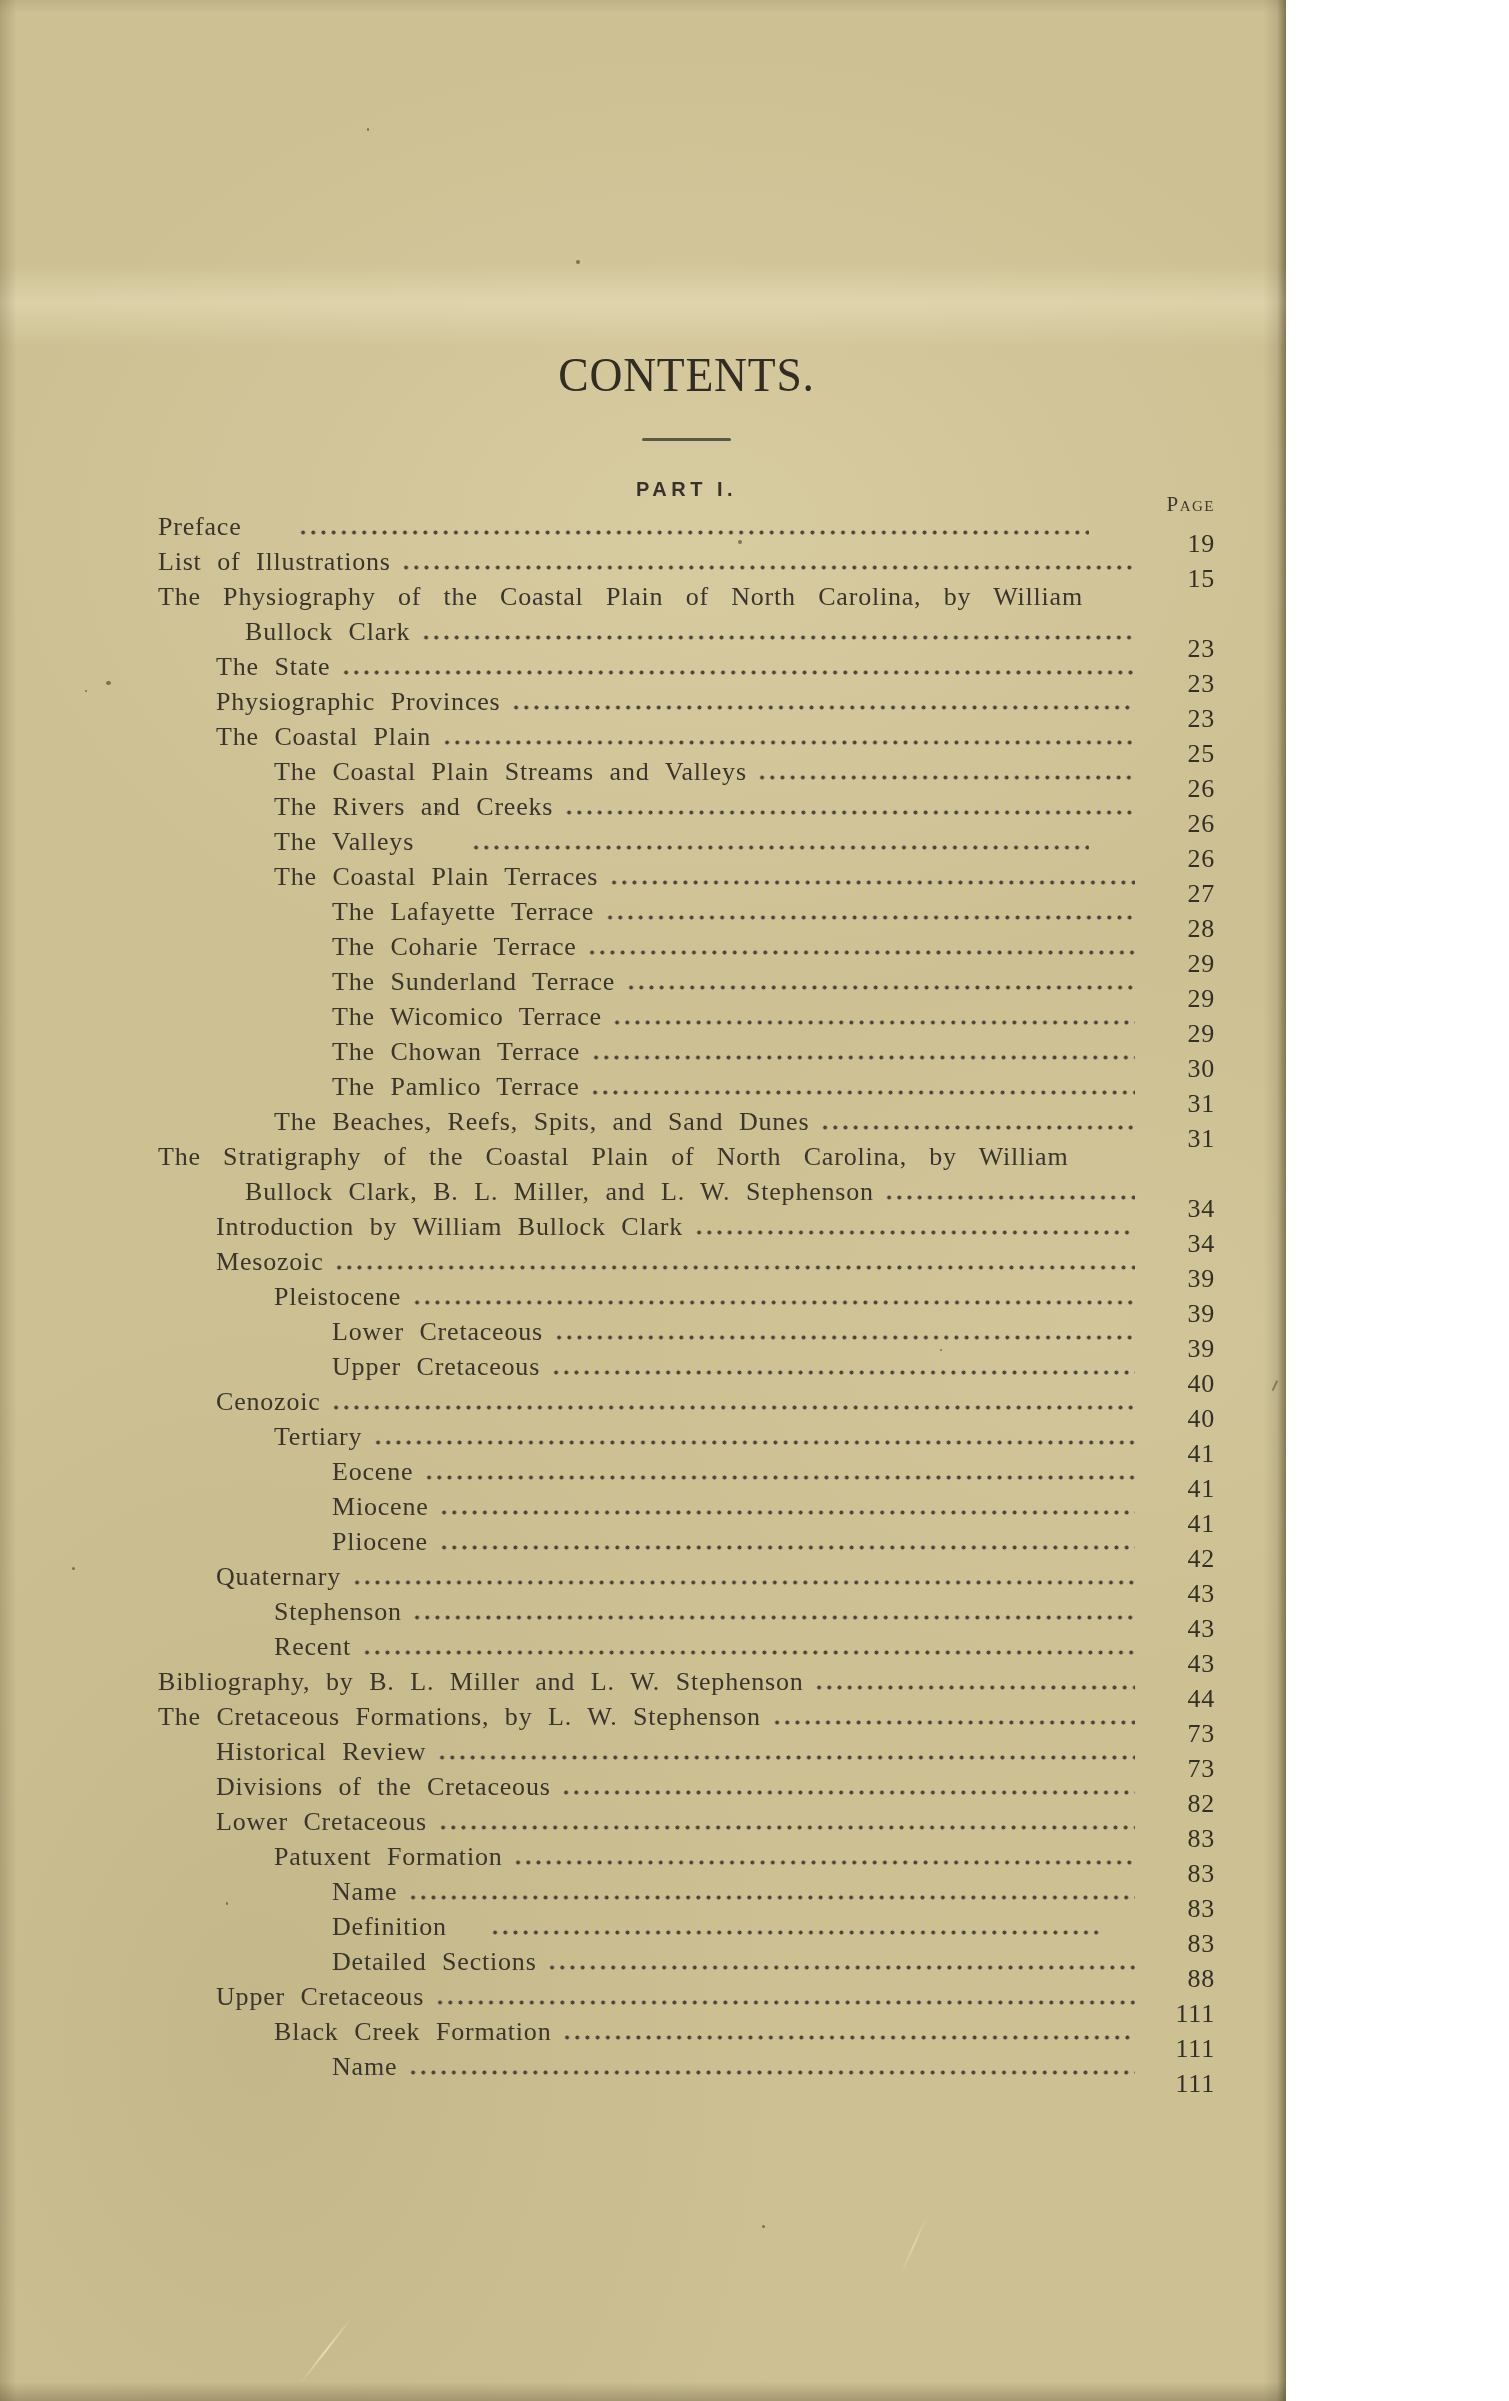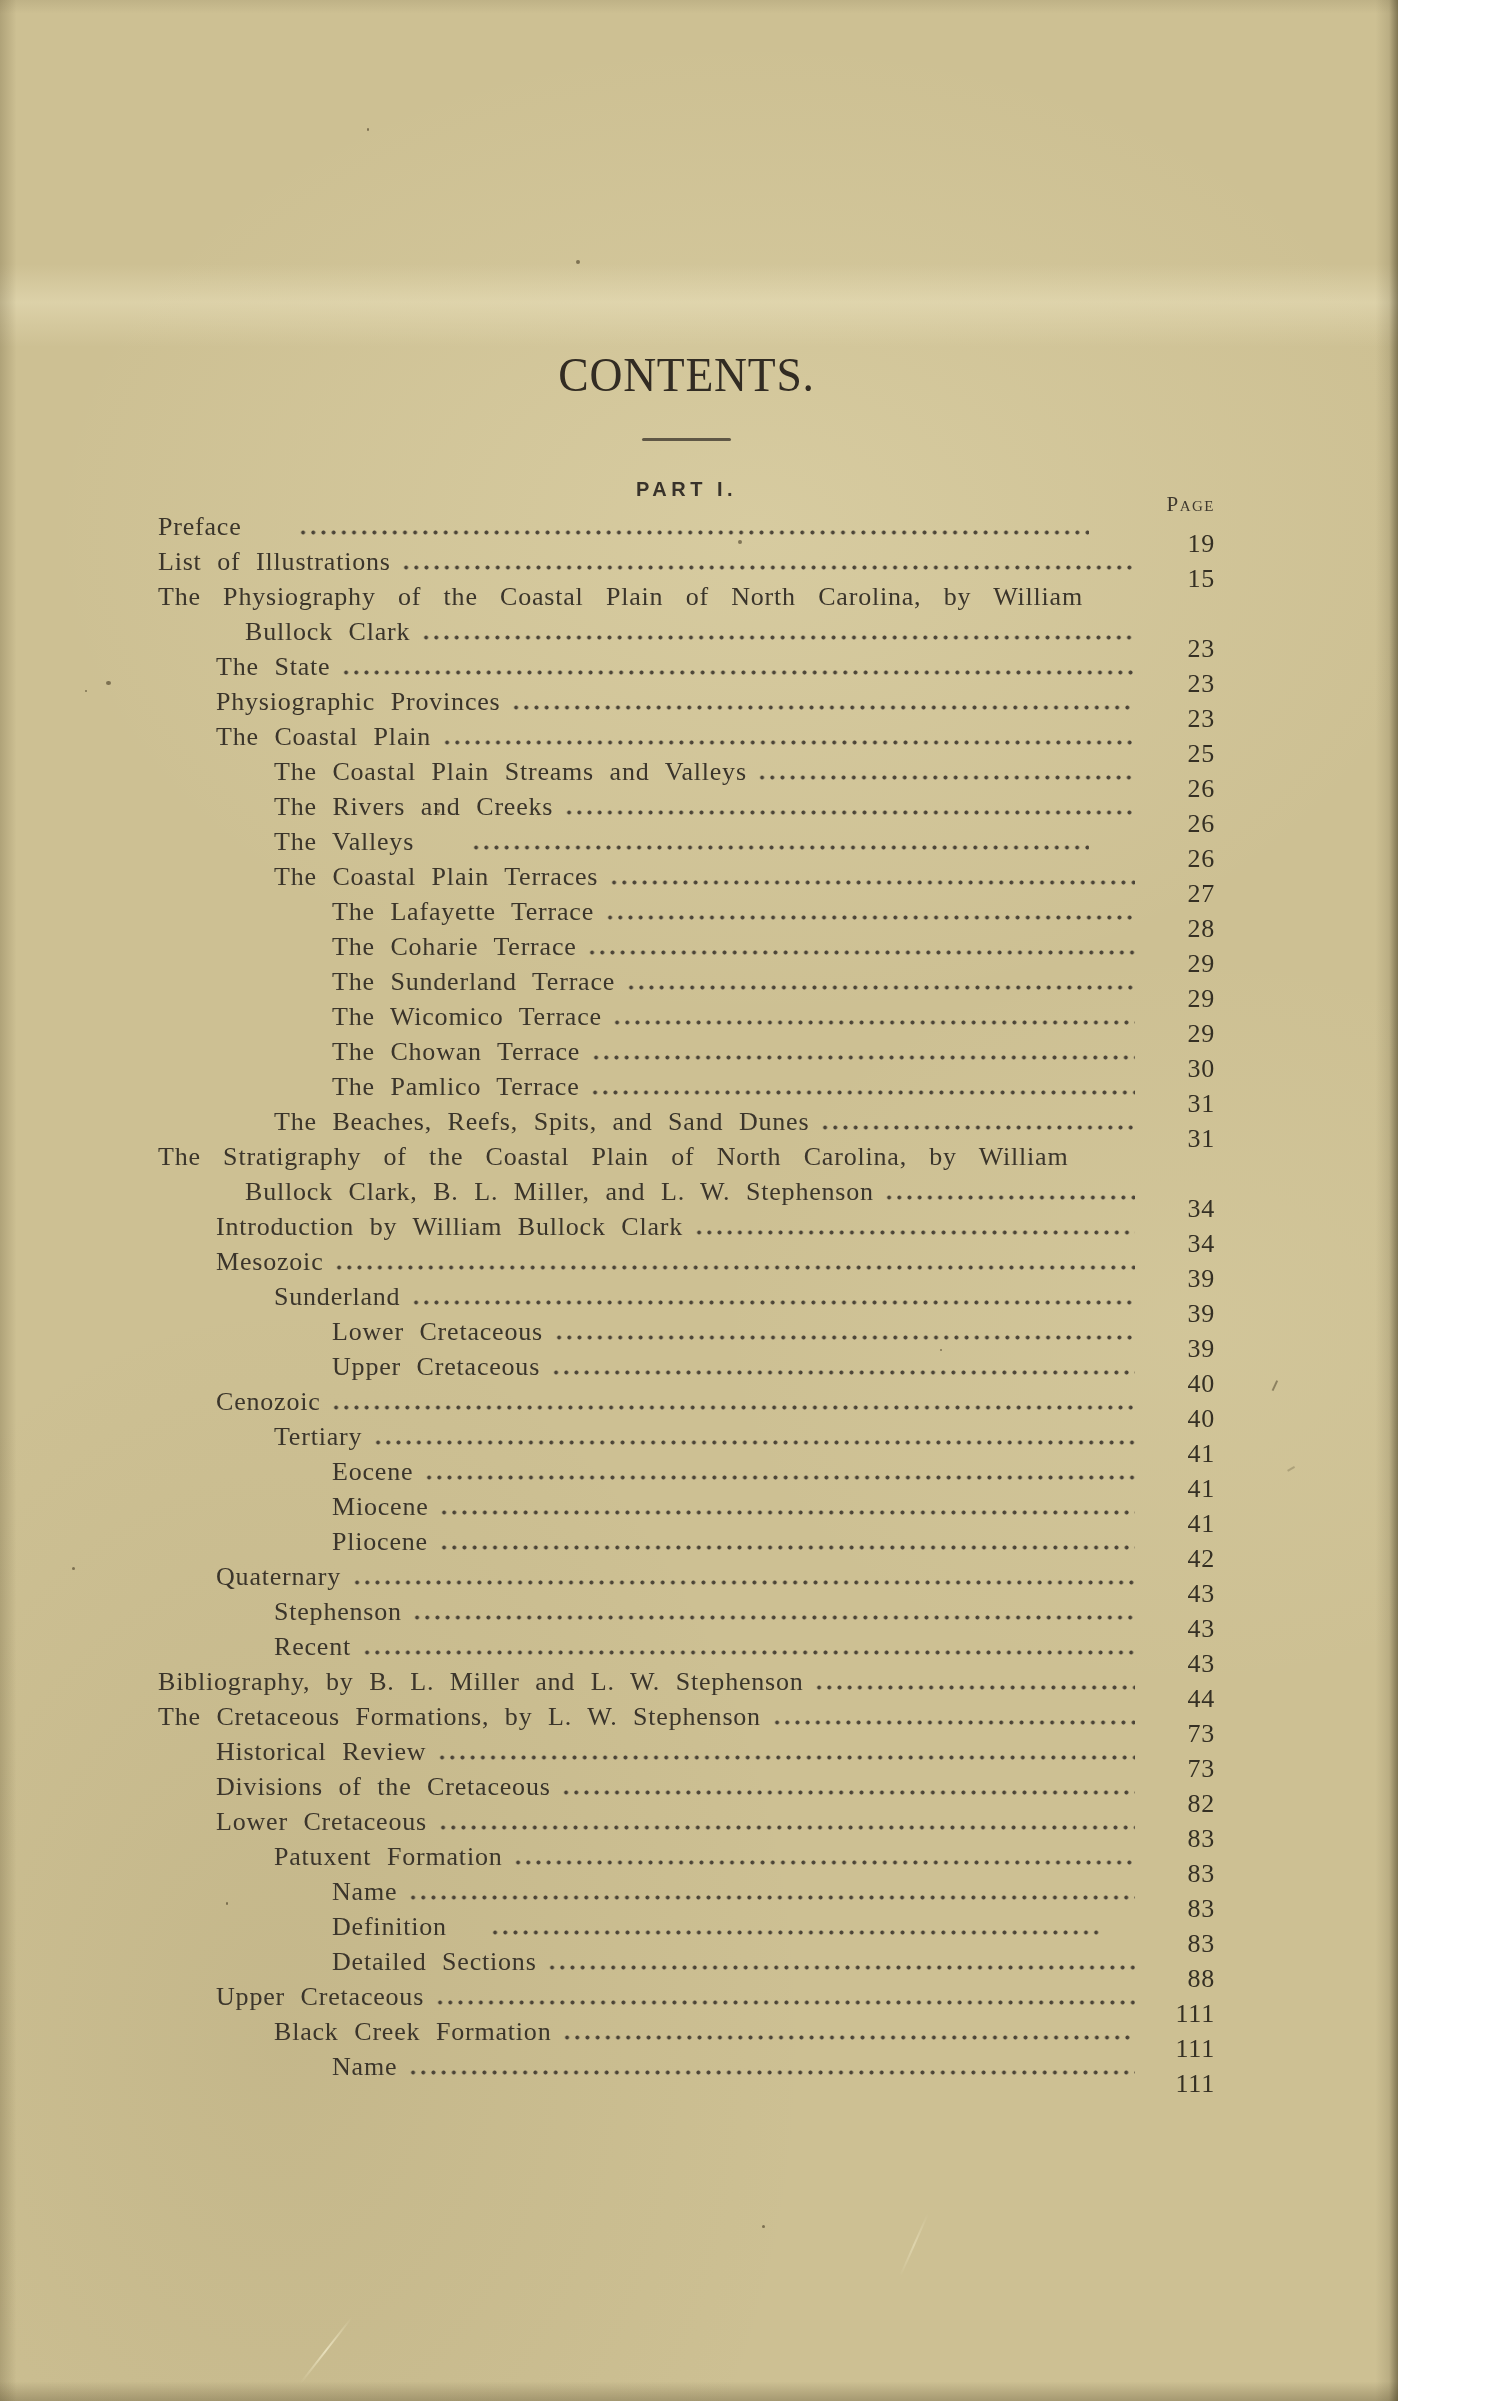--- a/index.html
+++ b/index.html
@@ -6,21 +6,21 @@
     --paper:#cdc093;
     --ink:#3b352b;
   }
   html,body{margin:0;padding:0;}
   body{
     width:1509px;height:2401px;
     font-family:"Liberation Serif","DejaVu Serif",serif;
     color:var(--ink);
   }
   .page{
-    position:relative;width:1398px;height:2401px;overflow:hidden;
+    position:relative;width:1286px;height:2401px;overflow:hidden;
     background:
       linear-gradient(90deg, rgba(70,58,28,0.22), rgba(70,58,28,0) 16.6px),
       linear-gradient(270deg, rgba(52,44,20,0.50), rgba(52,44,20,0.12) 9px, rgba(52,44,20,0) 22.6px),
       linear-gradient(0deg, rgba(60,50,24,0.28), rgba(60,50,24,0) 19.6px),
       linear-gradient(180deg, rgba(66,55,26,0.10), rgba(66,55,26,0) 13.6px),
       linear-gradient(180deg, rgba(243,235,201,0) 264px, rgba(243,235,201,0.40) 302px, rgba(243,235,201,0) 347px),
       radial-gradient(981px 679px at 54% 22%, rgba(238,229,190,0.30), rgba(0,0,0,0) 72%),
       radial-gradient(755px 1057px at 20% 85%, rgba(120,104,62,0.10), rgba(0,0,0,0) 70%),
       radial-gradient(679px 528px at 85% 55%, rgba(231,222,182,0.18), rgba(0,0,0,0) 70%),
       var(--paper);
@@ -198,21 +198,21 @@
           <span class="entry-text">Introduction by William Bullock Clark</span>
           <span class="leader"></span>
           <span class="num">34</span>
         </div>
         <div class="row" style="padding-left: 58px;">
           <span class="entry-text">Mesozoic</span>
           <span class="leader"></span>
           <span class="num">39</span>
         </div>
         <div class="row" style="padding-left: 116px;">
-          <span class="entry-text">Sunderland</span>
+          <span class="entry-text">Pleistocene</span>
           <span class="leader"></span>
           <span class="num">39</span>
         </div>
         <div class="row" style="padding-left: 174px;">
           <span class="entry-text">Lower Cretaceous</span>
           <span class="leader"></span>
           <span class="num">39</span>
         </div>
         <div class="row" style="padding-left: 174px;">
           <span class="entry-text">Upper Cretaceous</span>

